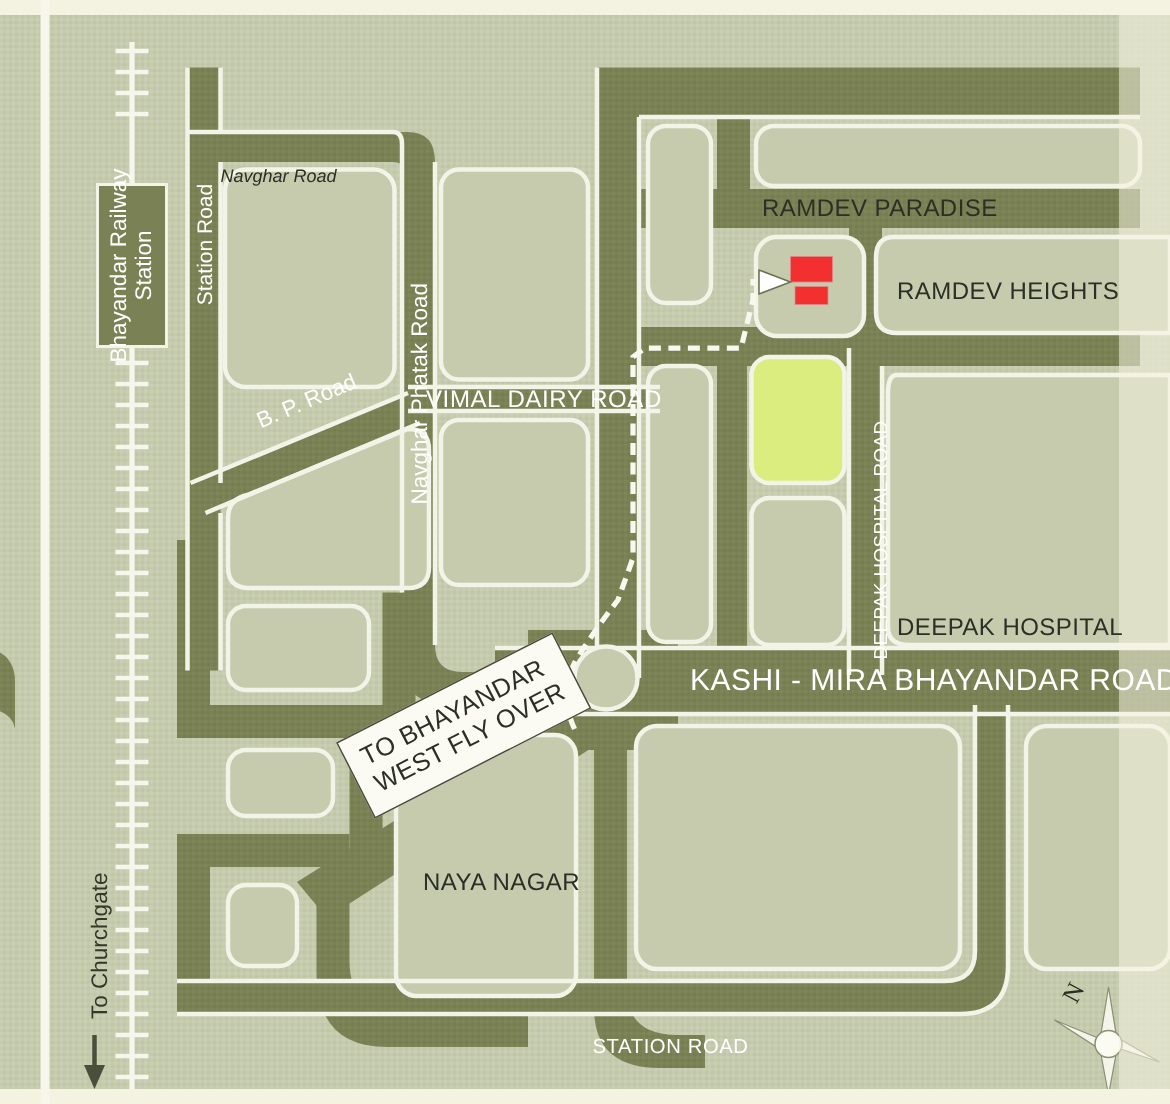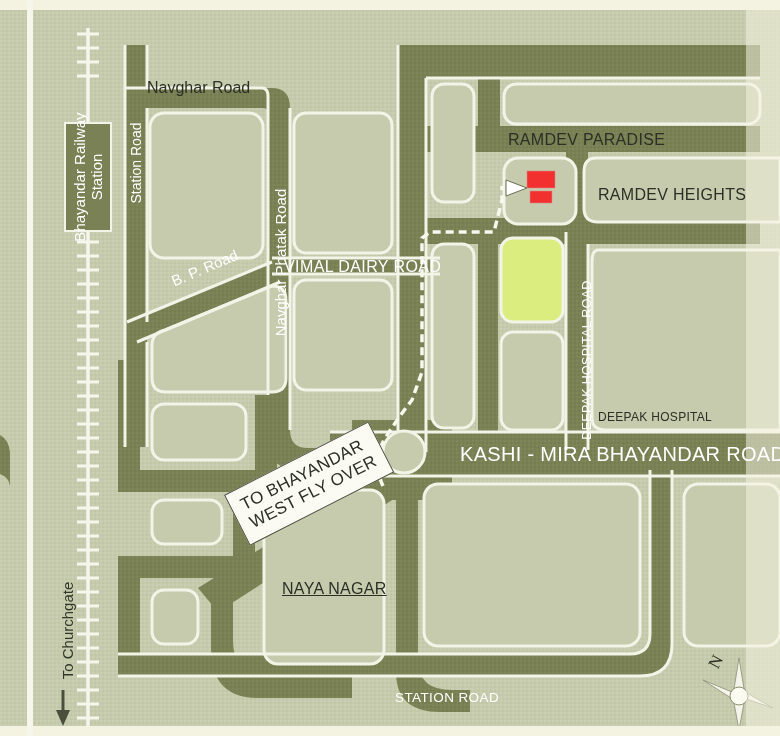--- a/index.html
+++ b/index.html
@@ -299,41 +299,41 @@
       <line x1="30" y1="0" x2="30" y2="736" stroke="#f7f6ea" stroke-width="6"></line>
     </g>
   </svg>
 
   <div class="station-box" style="left:64px; top:122px; width:48px; height:110px;">
     <span><b style="font-weight:normal">Bhayandar Railway</b><br><i style="font-style:normal">Station</i></span>
   </div>
 
   <div class="churchgate-lbl" style="left:12px; top:622px; width:110px; text-align:center;">To Churchgate</div>
 
-  <div class="lbl lbl-dark" style="left:147px; top:80px; font-size:16px;">Navghar Road</div>
+  <div class="lbl lbl-dark" style="left:147px; top:111px; font-size:12px;font-style:italic;">Navghar Road</div>
 
   <div class="vert-lbl lbl-white" style="left:86px; top:155px; width:100px; text-align:center; font-size:14px; transform:rotate(-90deg);">Station Road</div>
 
   <div class="vert-lbl lbl-white" style="left:200px; top:254px; width:160px; text-align:center; font-size:15px; transform:rotate(-90deg);">Navghar Phatak Road</div>
 
   <div class="lbl lbl-white" style="left:172px; top:274px; font-size:15px; transform:rotate(-23deg); transform-origin:left center;">B. P. Road</div>
 
   <div class="lbl lbl-white" style="left:284px; top:259px; font-size:16px; letter-spacing:.4px;">VIMAL DAIRY ROAD</div>
 
   <div class="lbl lbl-dark" style="left:508px; top:132px; font-size:16px; letter-spacing:.3px;">RAMDEV PARADISE</div>
 
   <div class="lbl lbl-dark" style="left:598px; top:187px; font-size:16px; letter-spacing:.3px;">RAMDEV HEIGHTS</div>
 
   <div class="vert-lbl lbl-white" style="left:493px; top:353px; width:188px; text-align:center; font-size:12.5px; letter-spacing:.3px; transform:rotate(-90deg);">DEEPAK HOSPITAL ROAD</div>
 
-  <div class="lbl lbl-dark" style="left:598px; top:411px; font-size:12px; letter-spacing:.3px;">DEEPAK HOSPITAL</div>
+  <div class="lbl lbl-dark" style="left:598px; top:411px; font-size:16px; letter-spacing:.3px;">DEEPAK HOSPITAL</div>
 
   <div class="lbl lbl-white" style="left:460px; top:444px; font-size:20px; letter-spacing:.3px;">KASHI - MIRA BHAYANDAR ROAD</div>
 
-  <div class="lbl lbl-dark" style="left:282px; top:581px; font-size:16px; letter-spacing:.3px;text-decoration:underline;">NAYA NAGAR</div>
+  <div class="lbl lbl-dark" style="left:282px; top:581px; font-size:16px; letter-spacing:.3px;">NAYA NAGAR</div>
 
   <div class="lbl lbl-white" style="left:395px; top:691px; font-size:13.5px; letter-spacing:.4px;">STATION ROAD</div>
 
   <div class="flyover-box" style="left:224px; top:495px; transform:rotate(-27deg); transform-origin:left top;">
     <div>TO BHAYANDAR</div>
     <div>WEST FLY OVER</div>
   </div>
 
   <div class="compass-n" style="left:710px; top:652px;">N</div>
 

